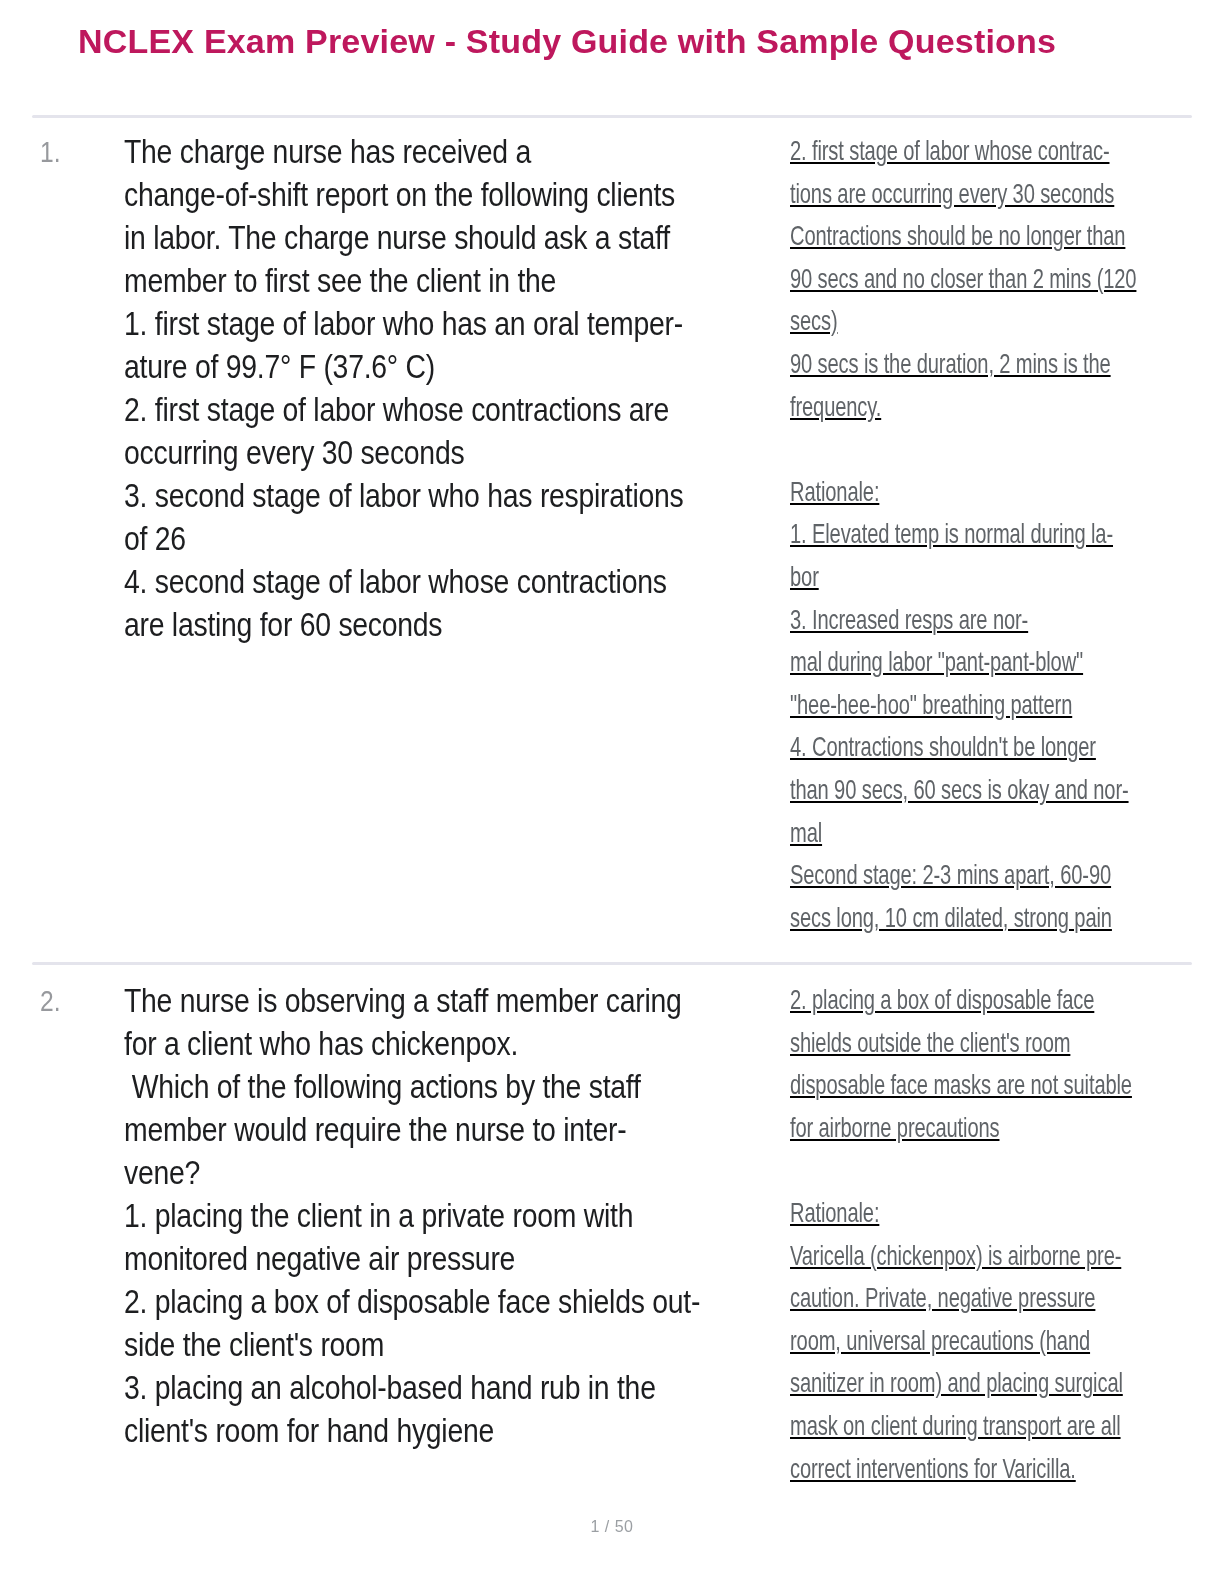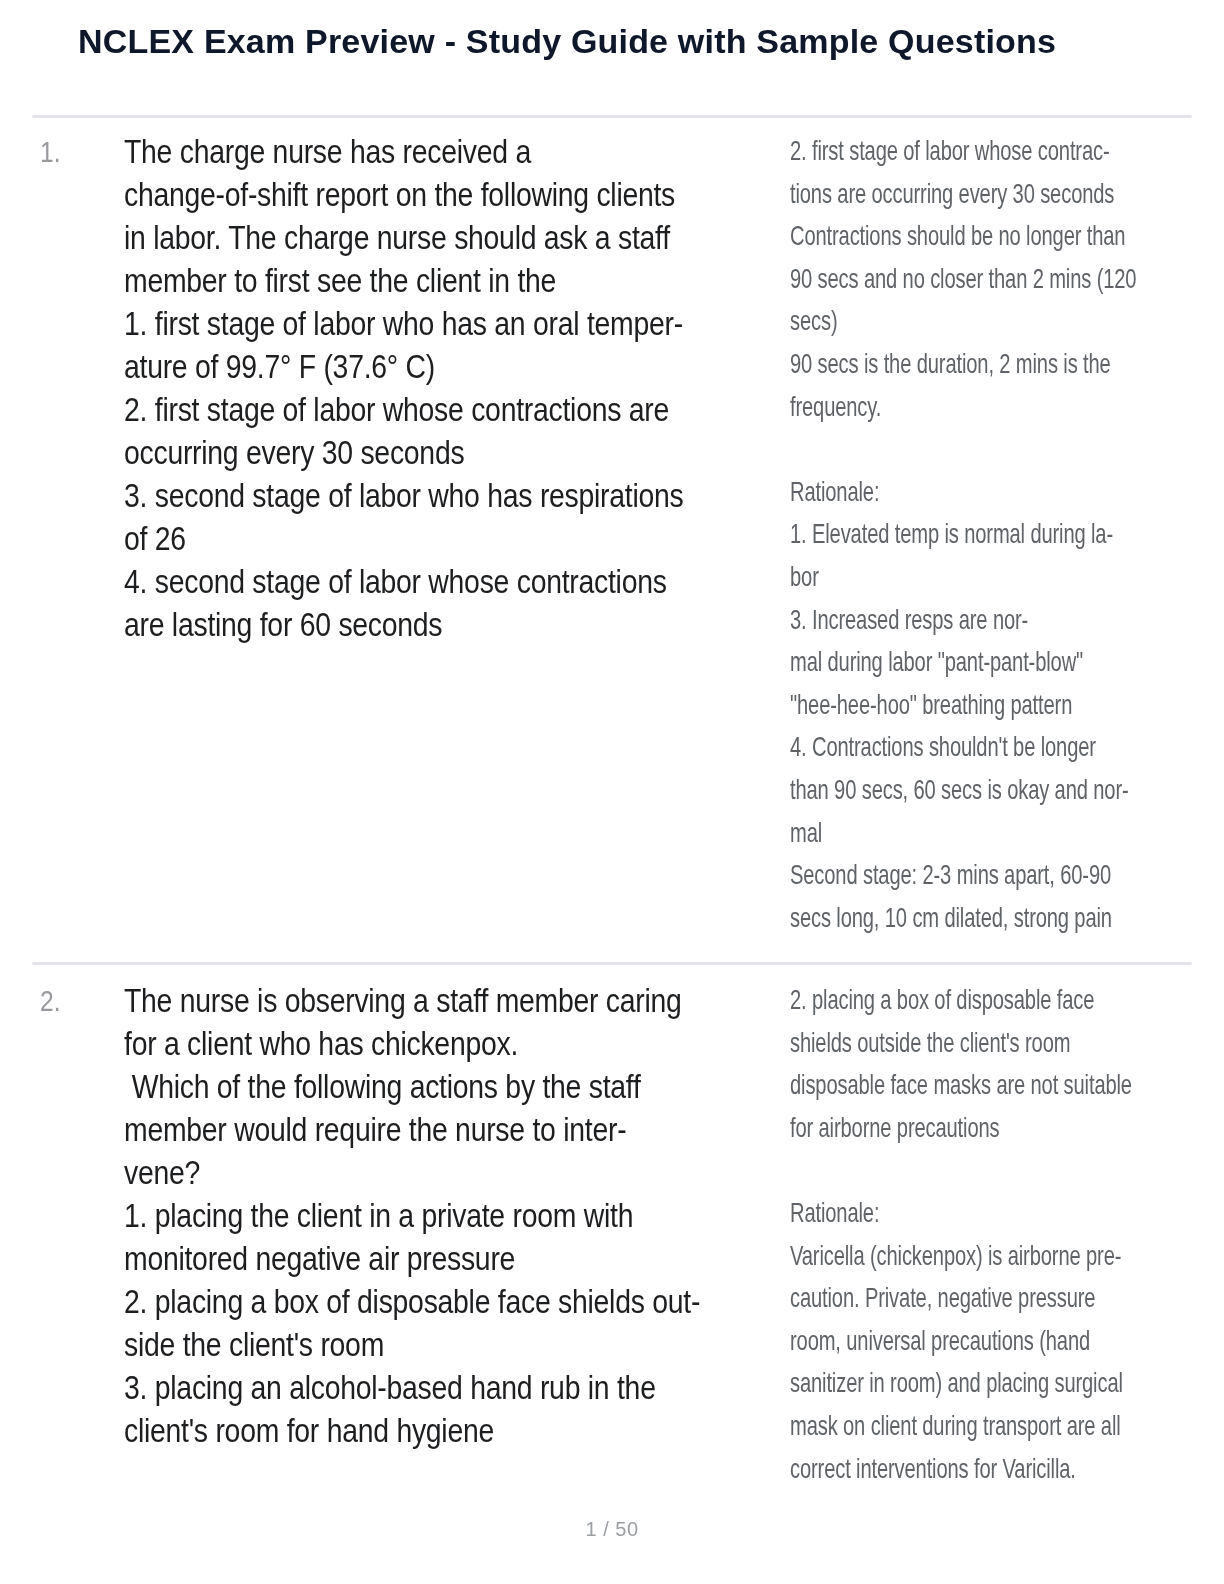--- a/index.html
+++ b/index.html
@@ -12,21 +12,21 @@
     font-family: "Liberation Sans", sans-serif;
   }
   .doc-title {
     position: absolute;
     left: 78px;
     top: 20px;
     margin: 0;
     font-size: 34px;
     line-height: 42px;
     font-weight: bold;
-    color: #0f172a;
+    color: #be185d;
     letter-spacing: 0.2px;
     white-space: nowrap;
   }
   .divider {
     position: absolute;
     left: 32px;
     width: 1160px;
     height: 3px;
     background: #e4e4ec;
     border-radius: 2px;
@@ -64,38 +64,39 @@
     letter-spacing: -0.3px;
     transform: scaleX(0.86);
     transform-origin: 0 0;
     width: 800px;
   }
   .acol {
     position: absolute;
     left: 790px;
     top: 0;
     width: 405px;
+    text-decoration: underline;
   }
   .atext {
     font-size: 28px;
     line-height: 42.6px;
     color: #5f6367;
     white-space: pre-line;
     letter-spacing: -0.2px;
     transform: scaleX(0.72);
     transform-origin: 0 0;
     width: 552px;
   }
   .footer {
     position: absolute;
     left: 0;
     top: 1518px;
     width: 1224px;
     text-align: center;
-    font-size: 20px;
+    font-size: 16px;
     color: #9b9fa3;
     letter-spacing: 0.5px;
   }
 </style>
 </head>
 <body>
 
 <div class="page">
 
   <h1 class="doc-title">NCLEX Exam Preview - Study Guide with Sample Questions</h1>

